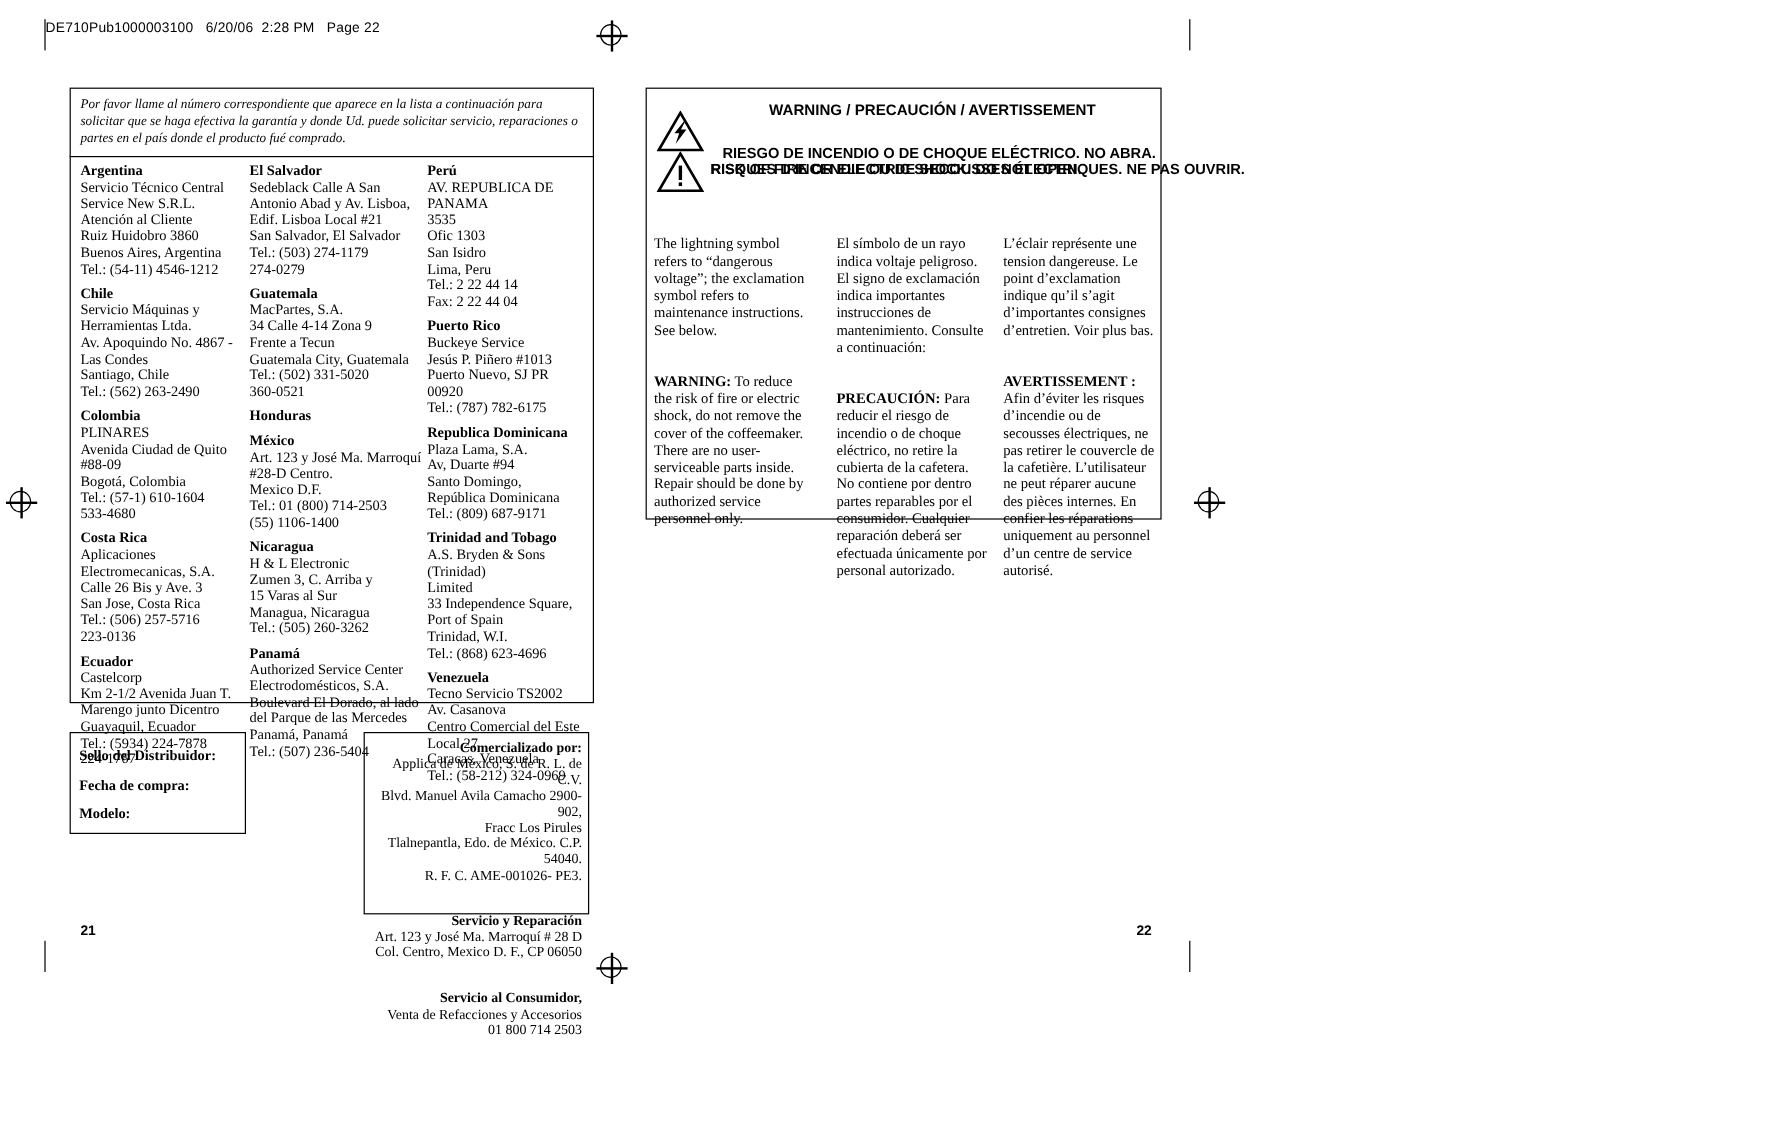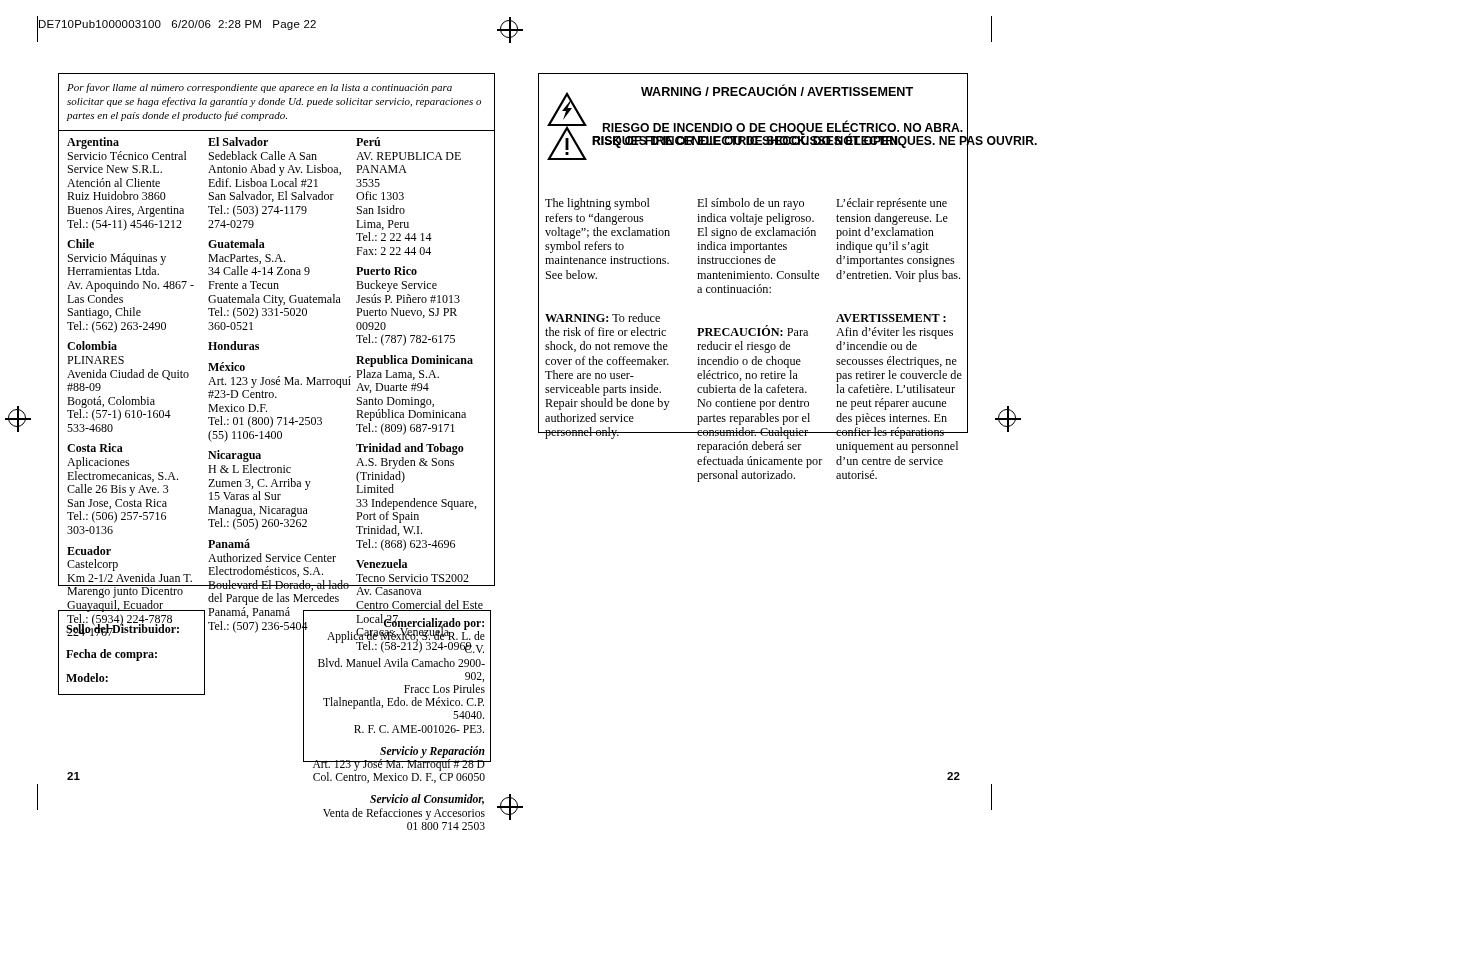--- a/index.html
+++ b/index.html
@@ -123,21 +123,21 @@
     width: 188px; height: 152px;
     border: 1px solid #000;
     box-sizing: border-box;
     padding: 6px 5px 0 5px;
     text-align: right;
     font-size: 11.6px;
     line-height: 13.2px;
   }
   .comm-box .hd { font-weight: bold; }
   .comm-box .blk { margin-top: 0px; white-space: pre-line; }
-  .comm-box .blk2 { margin-top: 9px; white-space: pre-line; font-style: italic; }
+  .comm-box .blk2 { margin-top: 25px; white-space: pre-line; }
 
   
   .warn-box {
     position: absolute;
     left: 538px; top: 57px;
     width: 430px; height: 360px;
     border: 1px solid #000;
     box-sizing: border-box;
   }
   .warn-title {
@@ -249,21 +249,21 @@
 #88-09
 Bogotá, Colombia
 Tel.: (57-1) 610-1604
           533-4680</div>
     <div class="country">Costa Rica</div>
     <div class="lines">Aplicaciones
 Electromecanicas, S.A.
 Calle 26 Bis y Ave. 3
 San Jose, Costa Rica
 Tel.: (506) 257-5716
-          303-0136</div>
+          223-0136</div>
     <div class="country">Ecuador</div>
     <div class="lines">Castelcorp
 Km 2-1/2 Avenida Juan T.
 Marengo junto Dicentro
 Guayaquil, Ecuador
 Tel.: (5934) 224-7878
           224-1767</div>
   </div>
 
   <div class="col col2">
@@ -277,21 +277,21 @@
     <div class="country">Guatemala</div>
     <div class="lines">MacPartes, S.A.
 34 Calle 4-14 Zona 9
 Frente a Tecun
 Guatemala City, Guatemala
 Tel.: (502) 331-5020
           360-0521</div>
     <div class="country">Honduras</div>
     <div class="country">México</div>
     <div class="lines">Art. 123 y José Ma. Marroquí
-#23-D Centro.
+#28-D Centro.
 Mexico D.F.
 Tel.: 01 (800) 714-2503
           (55) 1106-1400</div>
     <div class="country">Nicaragua</div>
     <div class="lines">H &amp; L Electronic
 Zumen 3, C. Arriba y
 15 Varas al Sur
 Managua, Nicaragua
 Tel.: (505) 260-3262</div>
     <div class="country">Panamá</div>

